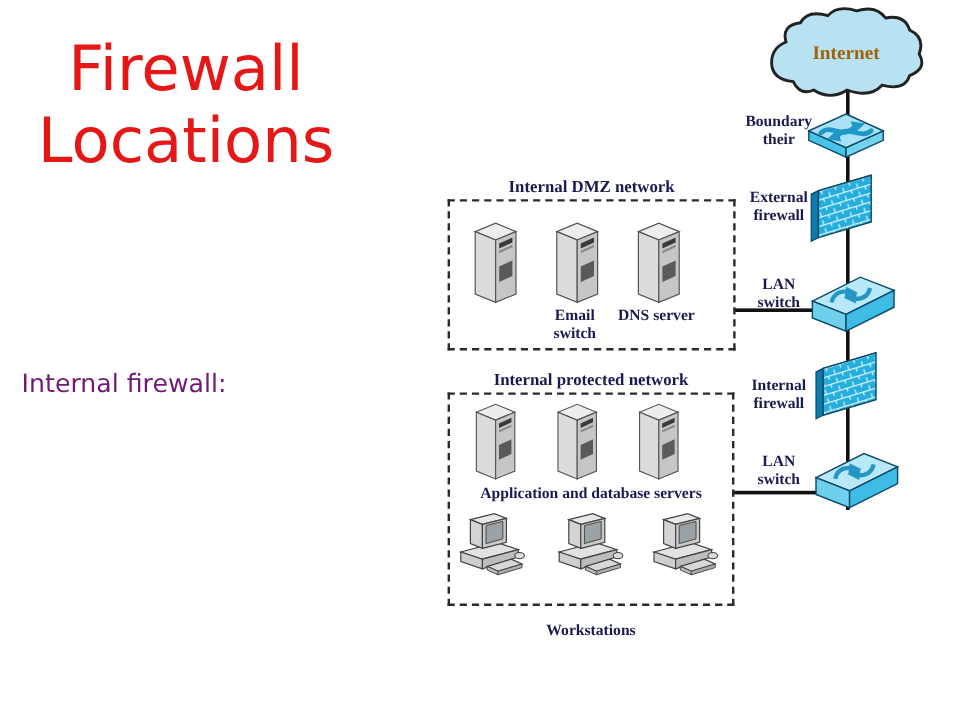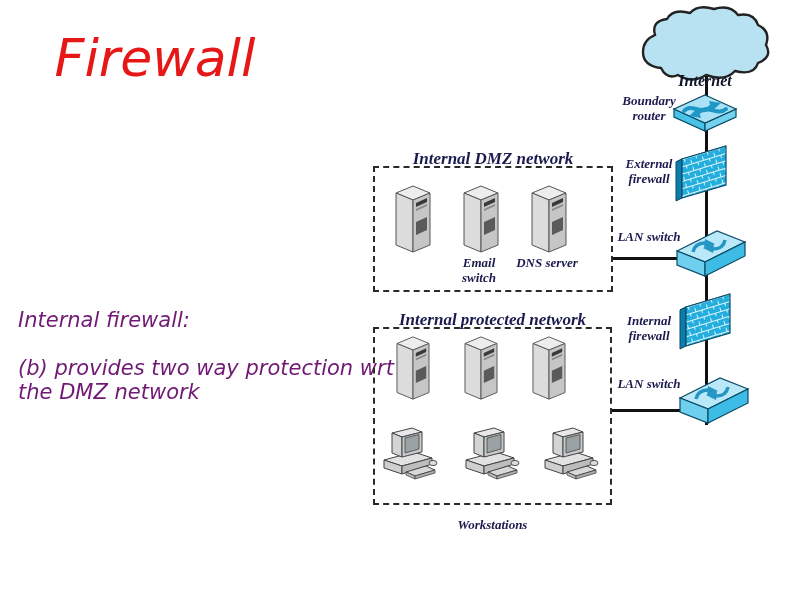--- a/index.html
+++ b/index.html
@@ -1,18 +1,18 @@
 <!DOCTYPE html>
 <html><head>
 <meta charset="utf-8">
 <style>
   * { margin: 0; padding: 0; box-sizing: border-box; }
   html,body { width: 800px; height: 600px; }
   body { font-family: "Liberation Sans", sans-serif; background: #ffffff; overflow: hidden; }
-  .slide { position: relative; width: 800px; height: 600px; background: #fff; font-style: italic; }
+  .slide { position: relative; width: 800px; height: 600px; background: #fff; }
   .abs { position: absolute; }
 
   .title {
     left: 10px; top: 28px; width: 290px;
     font-family: "DejaVu Sans", sans-serif;
     font-size: 52px; line-height: 60px; text-align: center;
     color: #e51717; font-weight: 400;
   }
 
   .para-external {
@@ -29,46 +29,46 @@
 
   .net-label {
     font-family: "Liberation Serif", serif;
     font-weight: bold; font-size: 13px; line-height: 15px;
     color: #1a1a4e; text-align: center;
   }
   .device-label { left: 616px; width: 66px; }
 
   .box-title {
     font-family: "Liberation Serif", serif;
-    font-weight: bold; font-size: 17px; color: #1a1a4e; text-align: center;
+    font-weight: bold; font-size: 14px; color: #1a1a4e; text-align: center;
   }
 
   .dashed-box { border: 2px dashed #2a2a2a; background: transparent; }
 
   .line { background: #111; }
 
   .internet-label {
     font-family: "Liberation Serif", serif; font-weight: bold;
-    font-size: 16px; color: #0f172a; text-align: center; margin-top: 36px;
+    font-size: 16px; color: #a16207; text-align: center;
   }
   svg { display: block; }
 </style>
 </head>
 <body>
 
 <div class="slide">
 
   <div class="abs title">
     <div>Firewall</div>
+    <div>Locations</div>
   </div>
 
 
   <div class="abs para-internal">
     <div class="heading">Internal firewall:</div>
-    <div>(b) provides two way protection wrt the DMZ network</div>
   </div>
 
   <svg width="0" height="0" style="position:absolute">
     <defs>
       <pattern id="bricks" patternUnits="userSpaceOnUse" width="12" height="7" patternTransform="rotate(-17)">
         <rect width="12" height="7" fill="#24aede"></rect>
         <line x1="0" y1="0.5" x2="12" y2="0.5" stroke="#dff6fd" stroke-width="1"></line>
         <line x1="0.5" y1="0" x2="0.5" y2="3.5" stroke="#dff6fd" stroke-width="1"></line>
         <line x1="6.5" y1="3.5" x2="6.5" y2="7" stroke="#dff6fd" stroke-width="1"></line>
       </pattern>
@@ -90,21 +90,21 @@
     <svg width="68" height="50" viewBox="0 0 68 50">
       <polygon points="3,17 34,31 34,39 3,25" fill="#49c2e8" stroke="#0a4a66" stroke-width="1.2"></polygon>
       <polygon points="34,31 65,17 65,25 34,39" fill="#73d2ee" stroke="#0a4a66" stroke-width="1.2"></polygon>
       <polygon points="34,3 65,17 34,31 3,17" fill="#a9e2f6" stroke="#0a4a66" stroke-width="1.2"></polygon>
       <path d="M13,19 C21,10 30,25 41,14" fill="none" stroke="#1f98c8" stroke-width="4" stroke-linecap="round"></path>
       <polygon points="38,9 50,11 41,19" fill="#1f98c8"></polygon>
       <path d="M55,17 C46,25 36,11 27,21" fill="none" stroke="#1f98c8" stroke-width="4" stroke-linecap="round"></path>
       <polygon points="30,26 18,24 27,16" fill="#1f98c8"></polygon>
     </svg>
   </div>
-  <div class="abs net-label device-label" style="top:93px;">Boundary router</div>
+  <div class="abs net-label device-label" style="top:93px;">Boundary their</div>
 
   <div class="abs" style="left:666px; top:142px;">
     <svg width="66" height="62" viewBox="0 0 66 62">
       <polygon points="10,20 54,7 60,4 16,17" fill="#8edcf4" stroke="#0a4a66" stroke-width="1"></polygon>
       <polygon points="10,20 16,17 16,56 10,59" fill="#0b7cab" stroke="#0a4a66" stroke-width="1"></polygon>
       <polygon points="16,17 60,4 60,43 16,56" fill="url(#bricks)" stroke="#0a4a66" stroke-width="1.2"></polygon>
     </svg>
   </div>
   <div class="abs net-label device-label" style="top:156px;">External firewall</div>
 
@@ -205,20 +205,21 @@
   <div class="abs" style="left:527px; top:335px;">
     <svg width="44" height="66" viewBox="0 0 44 70">
       <polygon points="5,9 22,2 39,9 22,16" fill="#ededed" stroke="#555" stroke-width="1"></polygon>
       <polygon points="5,9 22,16 22,68 5,61" fill="#dcdcdc" stroke="#555" stroke-width="1"></polygon>
       <polygon points="22,16 39,9 39,61 22,68" fill="#c6c6c6" stroke="#555" stroke-width="1"></polygon>
       <polygon points="25,19 36,14 36,18 25,23" fill="#3a3a3a"></polygon>
       <polygon points="25,25 36,20 36,22 25,27" fill="#8a8a8a"></polygon>
       <polygon points="25,38 36,33 36,46 25,51" fill="#5a5a5a"></polygon>
     </svg>
   </div>
+  <div class="abs net-label" style="left:373px; top:403px; width:239px;">Application and database servers</div>
 
   <div class="abs" style="left:380px; top:426px;">
     <svg width="60" height="58" viewBox="0 0 60 58">
       <polygon points="4,34 34,26 52,32 22,40" fill="#e2e2e2" stroke="#444" stroke-width="1"></polygon>
       <polygon points="4,34 22,40 22,48 4,42" fill="#cfcfcf" stroke="#444" stroke-width="1"></polygon>
       <polygon points="22,40 52,32 52,38 22,48" fill="#bdbdbd" stroke="#444" stroke-width="1"></polygon>
       <polygon points="12,7 32,2 42,6 22,11" fill="#e8e8e8" stroke="#444" stroke-width="1"></polygon>
       <polygon points="12,7 22,11 22,31 12,27" fill="#d4d4d4" stroke="#444" stroke-width="1"></polygon>
       <polygon points="22,11 42,6 42,26 22,31" fill="#c9c9c9" stroke="#444" stroke-width="1"></polygon>
       <polygon points="25,12 39,8.5 39,23 25,27" fill="#9aa2a6" stroke="#444" stroke-width="0.8"></polygon>

